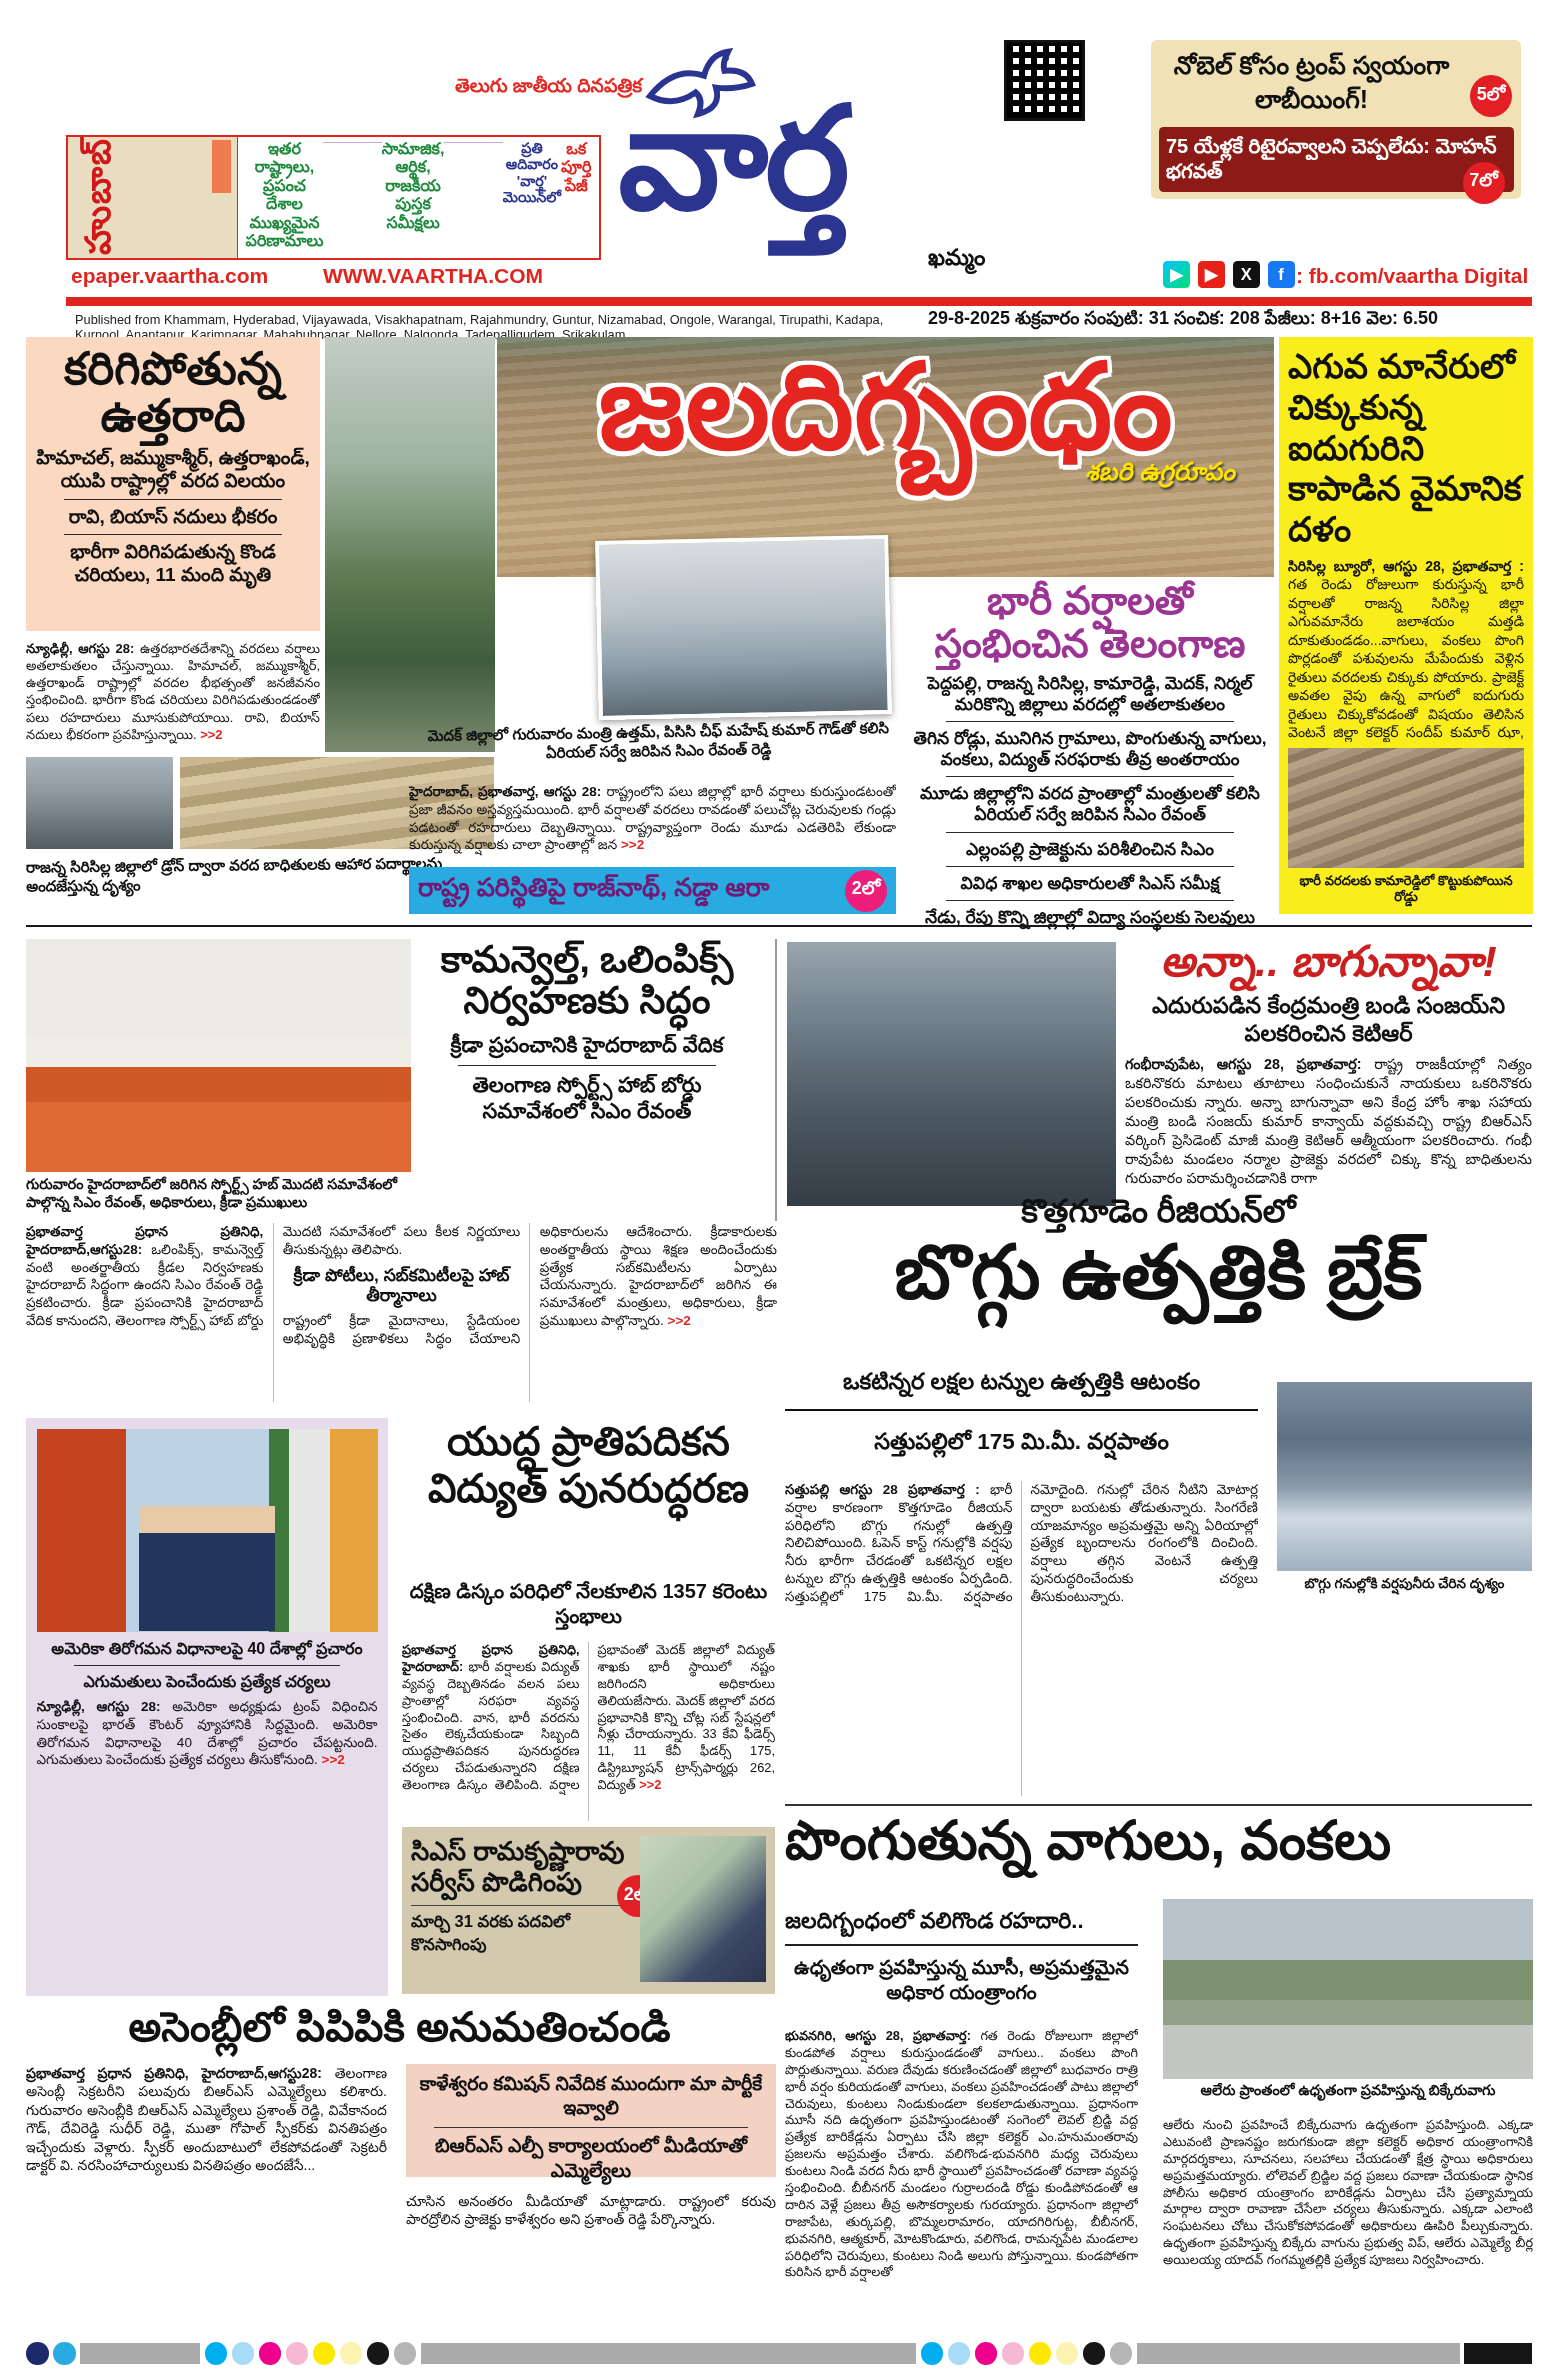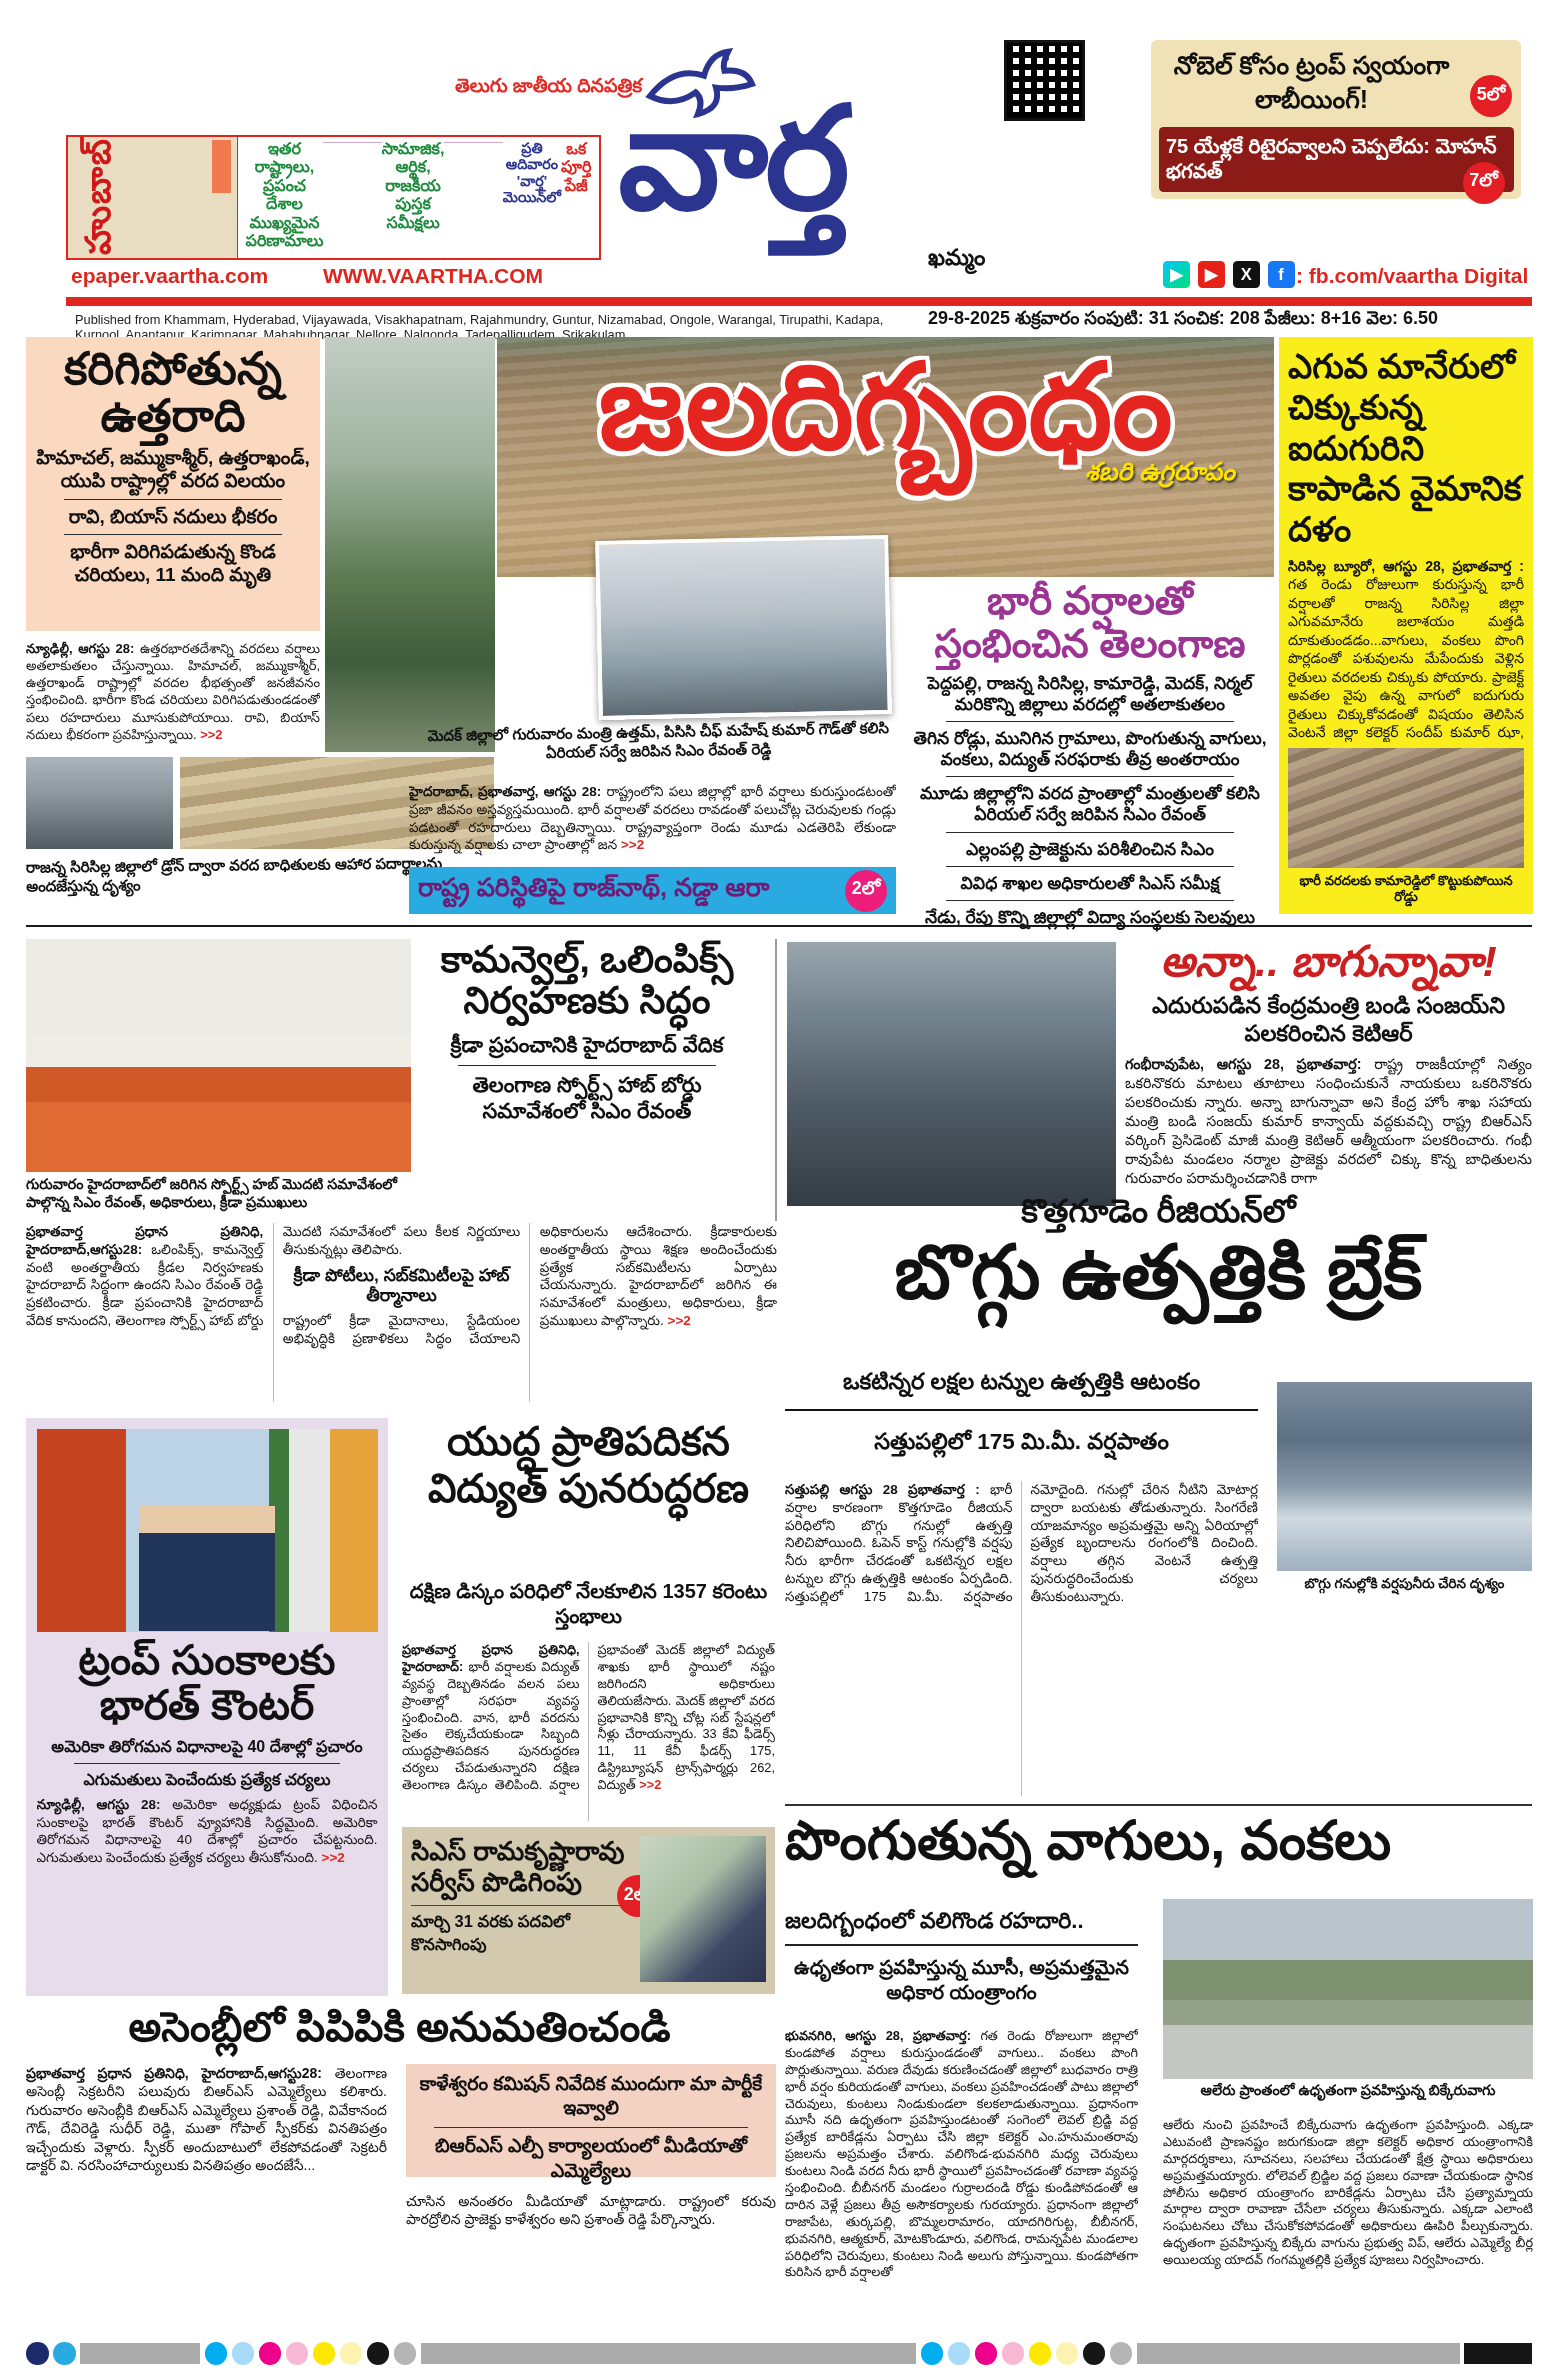--- a/index.html
+++ b/index.html
@@ -257,21 +257,20 @@
   <div class="abs coalsub" style="left:785px;top:1429px;width:473px;font-size:22.5px;">సత్తుపల్లిలో 175 మి.మీ. వర్షపాతం</div>
   <div class="ph photo-mine" style="left:1277px;top:1382px;width:255px;height:189px;"></div>
   <div class="abs capt ctr" style="left:1277px;top:1576px;width:255px;font-size:13.5px;">బొగ్గు గనుల్లోకి వర్షపునీరు చేరిన దృశ్యం</div>
   <div class="abs cols2 jtext" style="left:785px;top:1481px;width:473px;height:315px;font-size:13.5px;overflow:hidden;">
     <span class="dl">సత్తుపల్లి ఆగస్టు 28 ప్రభాతవార్త :</span>
     <span>భారీ వర్షాల కారణంగా కొత్తగూడెం రీజియన్ పరిధిలోని బొగ్గు గనుల్లో ఉత్పత్తి నిలిచిపోయింది. ఓపెన్ కాస్ట్ గనుల్లోకి వర్షపు నీరు భారీగా చేరడంతో ఒకటిన్నర లక్షల టన్నుల బొగ్గు ఉత్పత్తికి ఆటంకం ఏర్పడింది. సత్తుపల్లిలో 175 మి.మీ. వర్షపాతం నమోదైంది. గనుల్లో చేరిన నీటిని మోటార్ల ద్వారా బయటకు తోడుతున్నారు. సింగరేణి యాజమాన్యం అప్రమత్తమై అన్ని ఏరియాల్లో ప్రత్యేక బృందాలను రంగంలోకి దించింది. వర్షాలు తగ్గిన వెంటనే ఉత్పత్తి పునరుద్ధరించేందుకు చర్యలు తీసుకుంటున్నారు.</span>
   </div>
 
   <div class="abs lavender">
     <div class="photo-trump" style="height:203px;position:relative;overflow:hidden;"></div>
-    <h2>ట్రంప్ సుంకాలకు భారత్ కౌంటర్</h2>
     <div class="s" style="margin-top:7.5px;">అమెరికా తిరోగమన విధానాలపై 40 దేశాల్లో ప్రచారం</div>
     <div class="sdiv"></div>
     <div class="s">ఎగుమతులు పెంచేందుకు ప్రత్యేక చర్యలు</div>
     <div class="jtext" style="font-size:13.5px;margin-top:6px;flex:1;overflow:hidden;">
       <span class="dl">న్యూఢిల్లీ, ఆగస్టు 28:</span>
       <span>అమెరికా అధ్యక్షుడు ట్రంప్ విధించిన సుంకాలపై భారత్ కౌంటర్ వ్యూహానికి సిద్ధమైంది. అమెరికా తిరోగమన విధానాలపై 40 దేశాల్లో ప్రచారం చేపట్టనుంది. ఎగుమతులు పెంచేందుకు ప్రత్యేక చర్యలు తీసుకోనుంది.</span>
       <span class="more">&gt;&gt;2</span>
     </div>
   </div>
 

